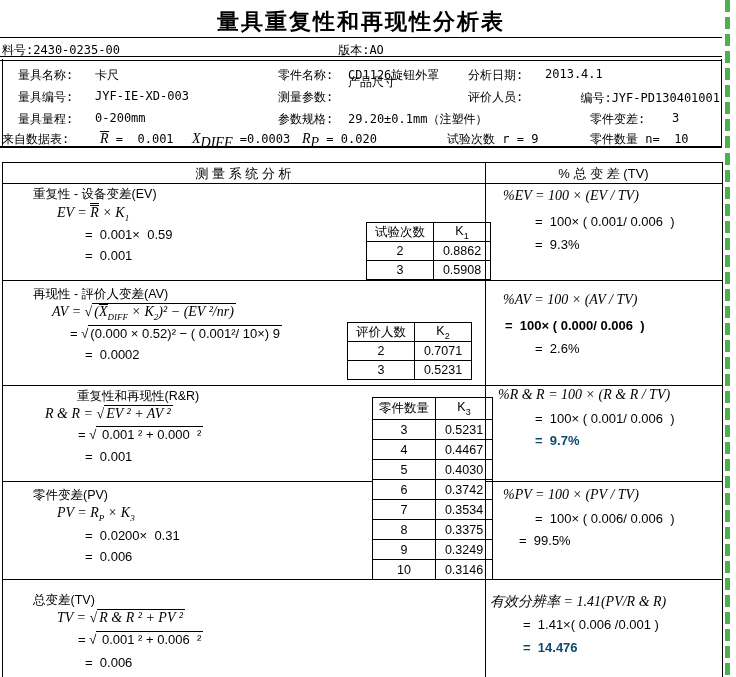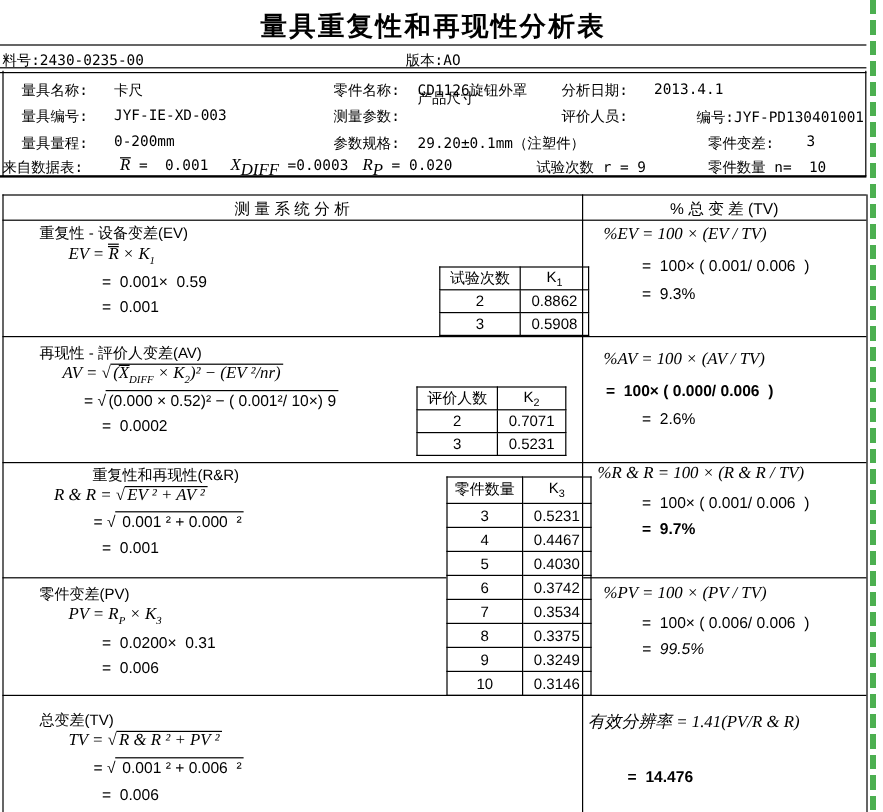--- a/index.html
+++ b/index.html
@@ -7,21 +7,21 @@
         font-family:"Liberation Sans",sans-serif;overflow:hidden;}
   .abs{position:absolute;white-space:pre;}
   .mono{font-family:"DejaVu Sans Mono",monospace;font-size:12px;}
   .hd{font-size:12.5px;}
   .math{font-family:"Liberation Serif",serif;font-style:italic;font-size:14px;}
   .num{font-family:"Liberation Sans",sans-serif;font-size:13px;}
   .rad{border-top:1px solid #000;padding:0 2px;}
   .bar{display:inline-block;border-top:1px solid #000;line-height:1.05;}
   .dbar{display:inline-block;border-top:3px double #000;line-height:1.05;}
   sub{font-size:9px;}
-  .red{color:#000000;font-weight:bold;}
+  .red{color:#0c4a6e;font-weight:bold;}
   .h{position:absolute;background:#000;height:1px;}
   .v{position:absolute;background:#000;width:1px;}
   .ctr{text-align:center;}
   table.k{position:absolute;border-collapse:collapse;font-size:12.5px;text-align:center;
           font-family:"Liberation Sans",sans-serif;}
   table.k th,table.k td{border:1px solid #000;font-weight:normal;padding:0 2px;}
   table.k tr{height:19px;}
   table.k3t tr{height:20px;}
   .title{font-size:22px;font-weight:bold;letter-spacing:2px;}
   .greenline{position:absolute;left:725px;top:0;width:5px;height:677px;
@@ -184,24 +184,25 @@
         </tr>
   </tbody>
     </table>
 
   <div class="abs hd" style="left:33px;top:487px;">零件变差(PV)</div>
   <div class="abs math" style="left:57px;top:505px;"><span>PV = R</span><sub>P</sub><span> × K</span><sub>3</sub></div>
   <div class="abs num" style="left:85px;top:528px;">=  0.0200×  0.31</div>
   <div class="abs num" style="left:85px;top:549px;">=  0.006</div>
   <div class="abs math" style="left:503px;top:487px;">%PV = 100 × (PV / TV)</div>
   <div class="abs num" style="left:535px;top:511px;">=  100× ( 0.006/ 0.006  )</div>
-  <div class="abs num" style="left:535px;top:533px;font-style:italic;">=  99.5%</div>
+  <div class="abs num" style="left:519px;top:533px;">=  99.5%</div>
 
   <div class="abs hd" style="left:33px;top:592px;">总变差(TV)</div>
   <div class="abs math" style="left:57px;top:610px;"><span>TV = √</span><span class="rad">R &amp; R ² + PV ²</span></div>
   <div class="abs num" style="left:78px;top:632px;"><span>= √</span><span class="rad"> 0.001 ² + 0.006  ²</span></div>
   <div class="abs num" style="left:85px;top:655px;">=  0.006</div>
   <div class="abs math" style="left:490px;top:593px;">有效分辨率 = 1.41(PV/R &amp; R)</div>
+  <div class="abs num" style="left:523px;top:617px;">=  1.41×( 0.006 /0.001 )</div>
   <div class="abs num red" style="left:523px;top:640px;">=  14.476</div>
 
   <div class="greenline"></div>
 
 </div>
 
 </body></html>

